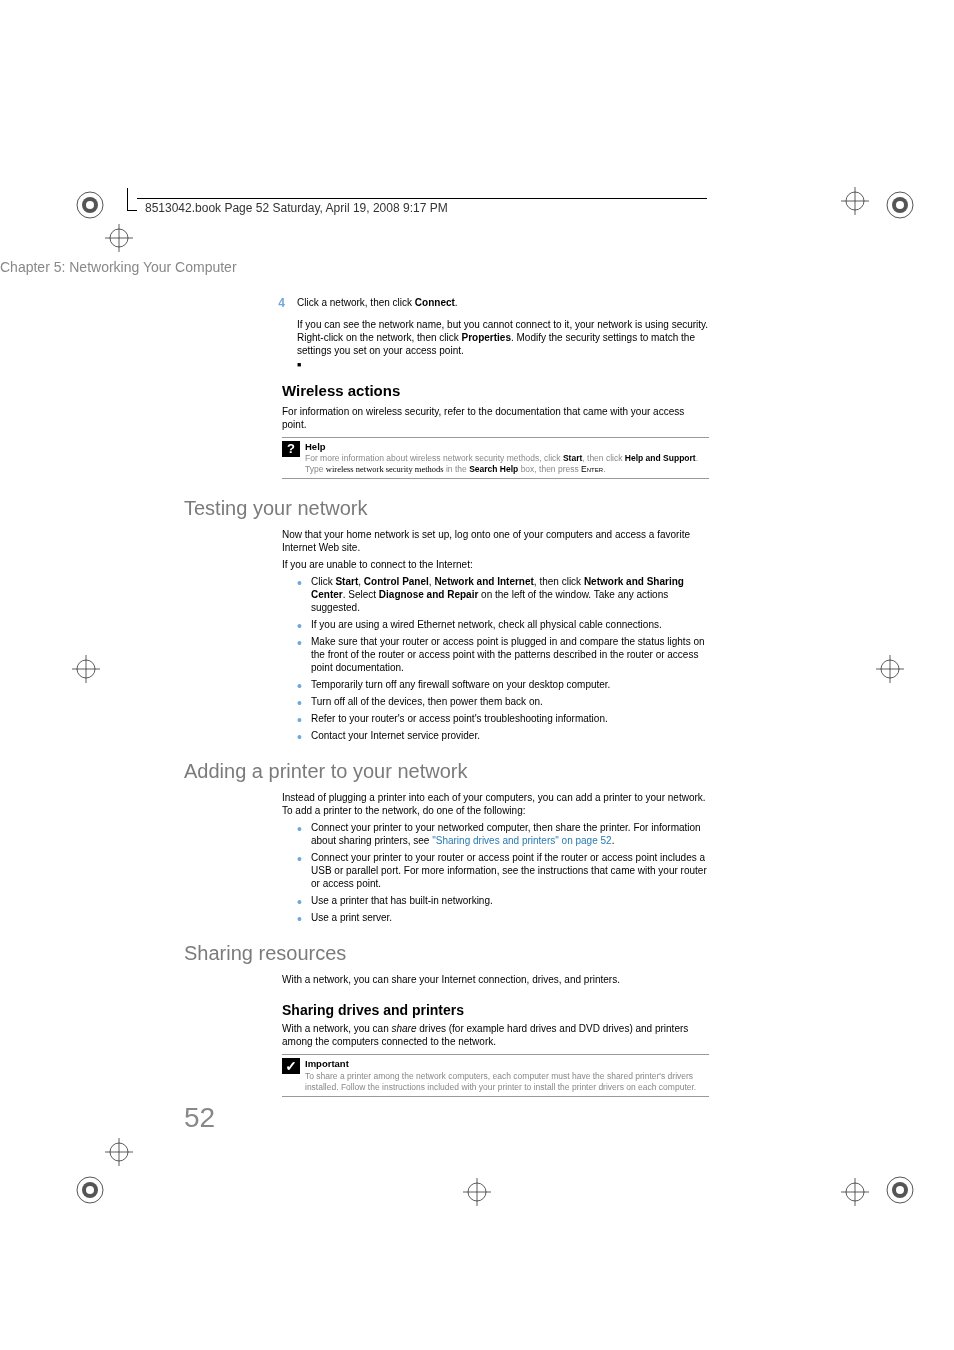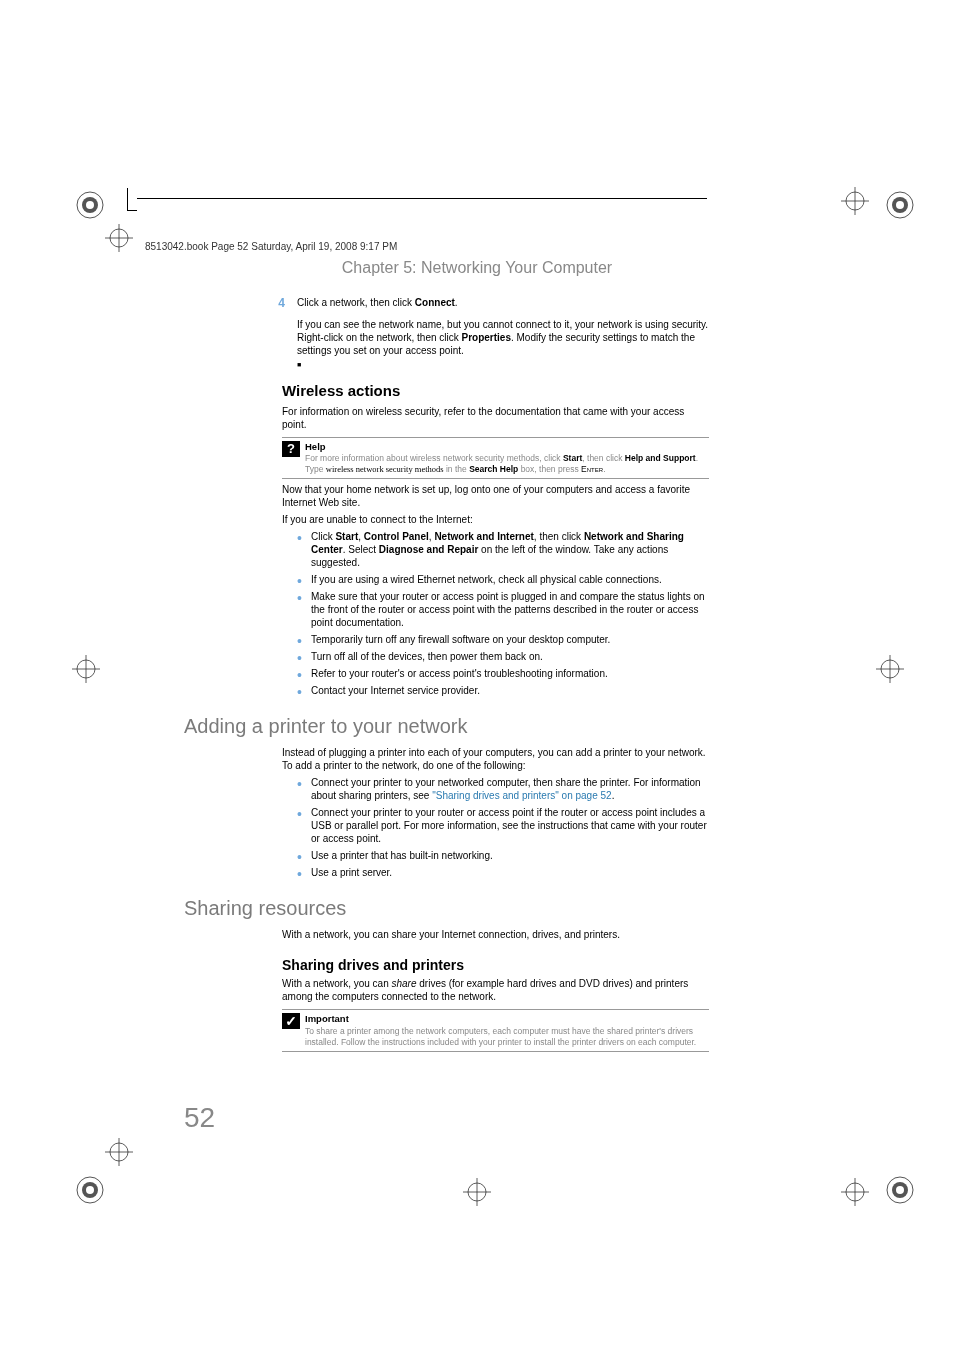--- a/index.html
+++ b/index.html
@@ -16,30 +16,28 @@
     position: absolute;
     top: 198px;
     left: 137px;
     width: 570px;
     border-top: 0.5px solid #000;
   }
   .page-header-text {
     position: absolute;
     top: 201px;
     left: 145px;
-    font-size: 10px;
+    font-size: 12px;
     color: #333;
-    margin-top: 40px;
   }
   .chapter-title {
     position: absolute;
     top: 259px;
     width: 100%;
-    text-align: center;
-    font-size: 16px;
+    font-size: 14px;
     color: #888;
     font-family: Verdana, sans-serif;
   }
   .content {
     position: absolute;
     top: 296px;
     left: 184px;
     width: 525px;
   }
   .step-row { display: flex; }
@@ -167,20 +165,21 @@
   <div class="body-p">For information on wireless security, refer to the documentation that came with your access point.</div>
 
   <div class="callout">
     <div class="callout-icon">?</div>
     <div class="callout-body">
       <span class="callout-title">Help</span>
       <span>For more information about wireless network security methods, click </span><span class="b">Start</span><span>, then click </span><span class="b">Help and Support</span><span>. Type </span><span class="serif-b">wireless network security methods</span><span> in the </span><span class="b">Search Help</span><span> box, then press </span><span class="sc">Enter</span><span>.</span>
     </div>
   </div>
 
+  <div class="h1">Testing your network</div>
   <div class="body-p">Now that your home network is set up, log onto one of your computers and access a favorite Internet Web site.</div>
   <div class="body-p">If you are unable to connect to the Internet:</div>
   <ul class="bullets">
     <li>
       <span>Click </span><span class="b">Start</span><span>, </span><span class="b">Control Panel</span><span>, </span><span class="b">Network and Internet</span><span>, then click </span><span class="b">Network and Sharing Center</span><span>. Select </span><span class="b">Diagnose and Repair</span><span> on the left of the window. Take any actions suggested.</span>
     </li>
     <li>If you are using a wired Ethernet network, check all physical cable connections.</li>
     <li>Make sure that your router or access point is plugged in and compare the status lights on the front of the router or access point with the patterns described in the router or access point documentation.</li>
     <li>Temporarily turn off any firewall software on your desktop computer.</li>
     <li>Turn off all of the devices, then power them back on.</li>

